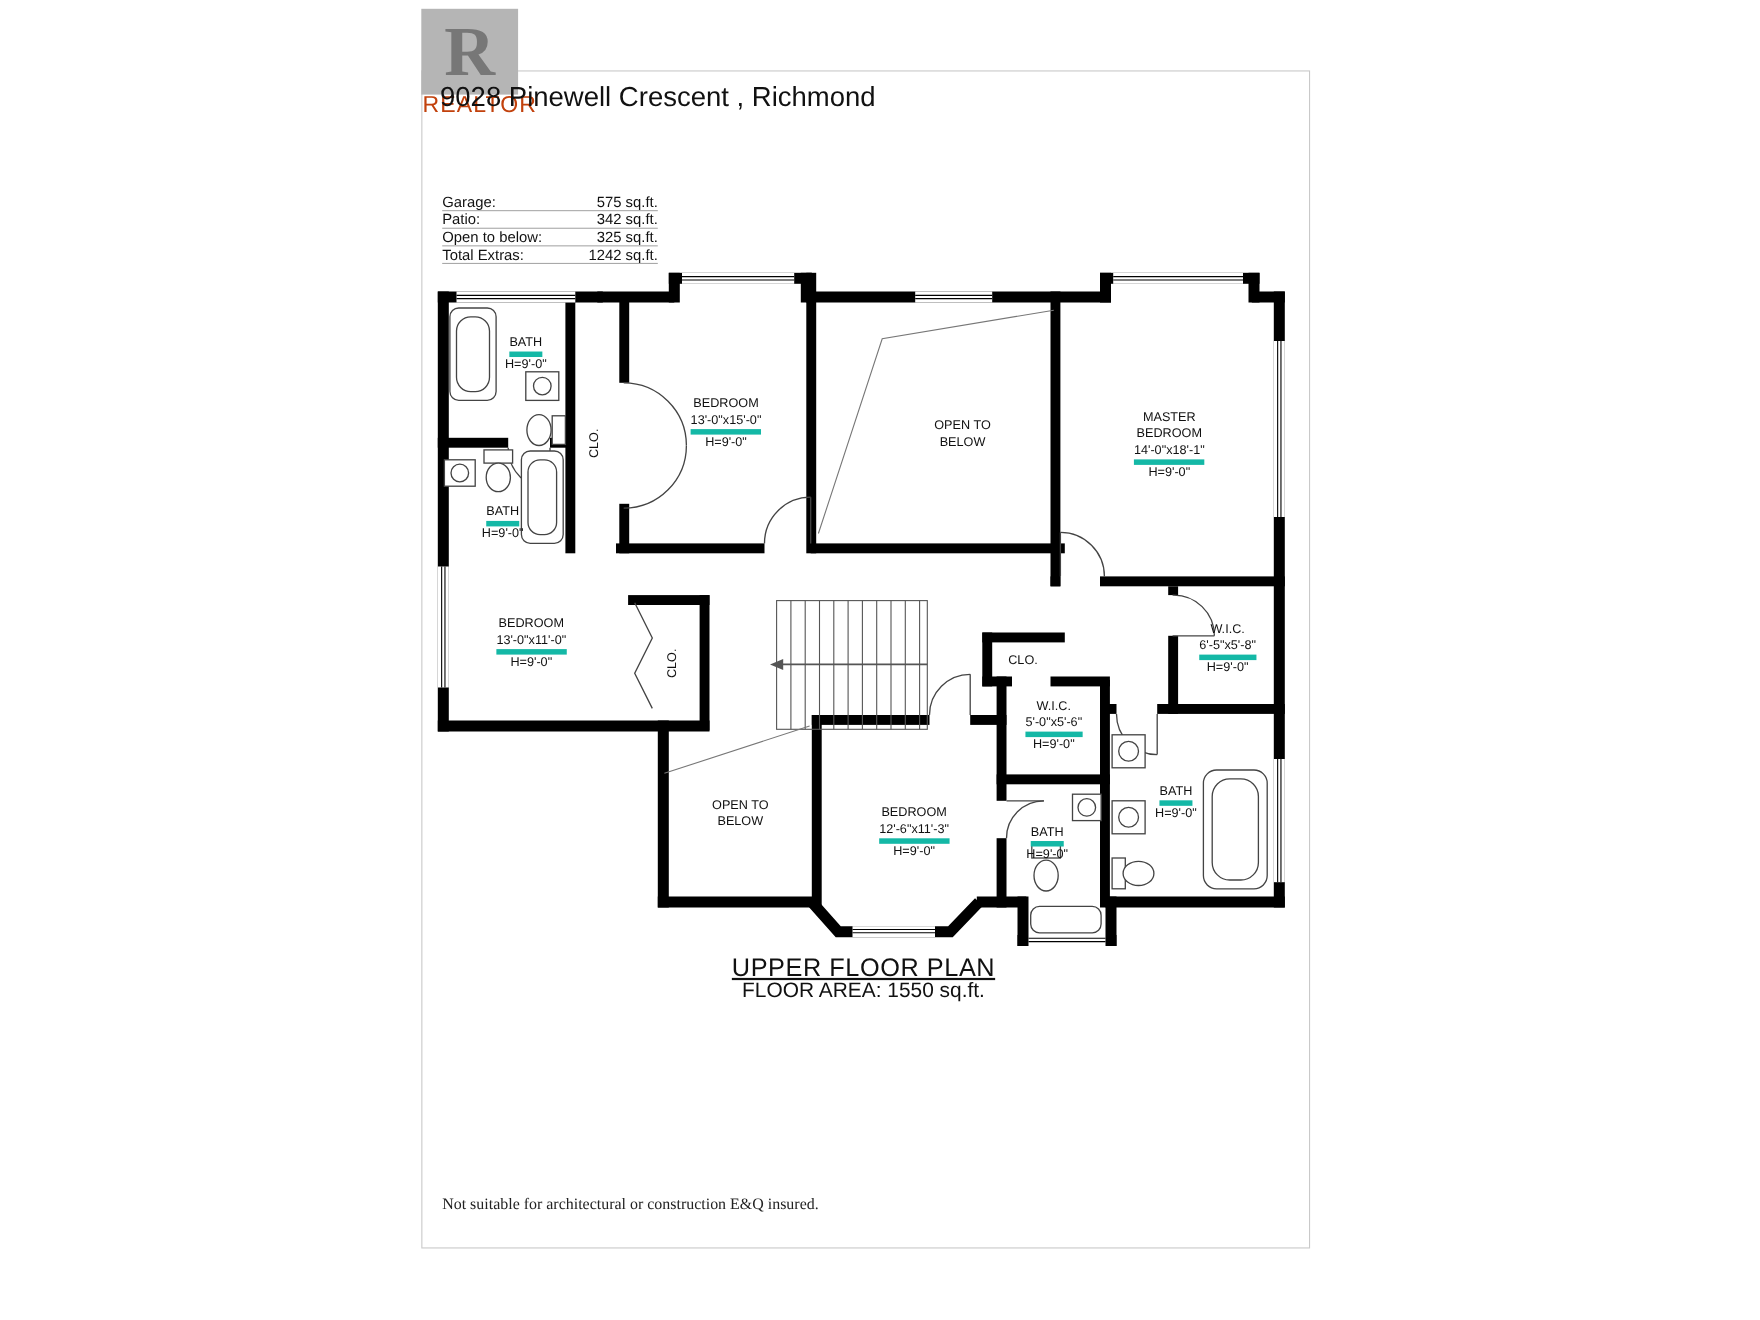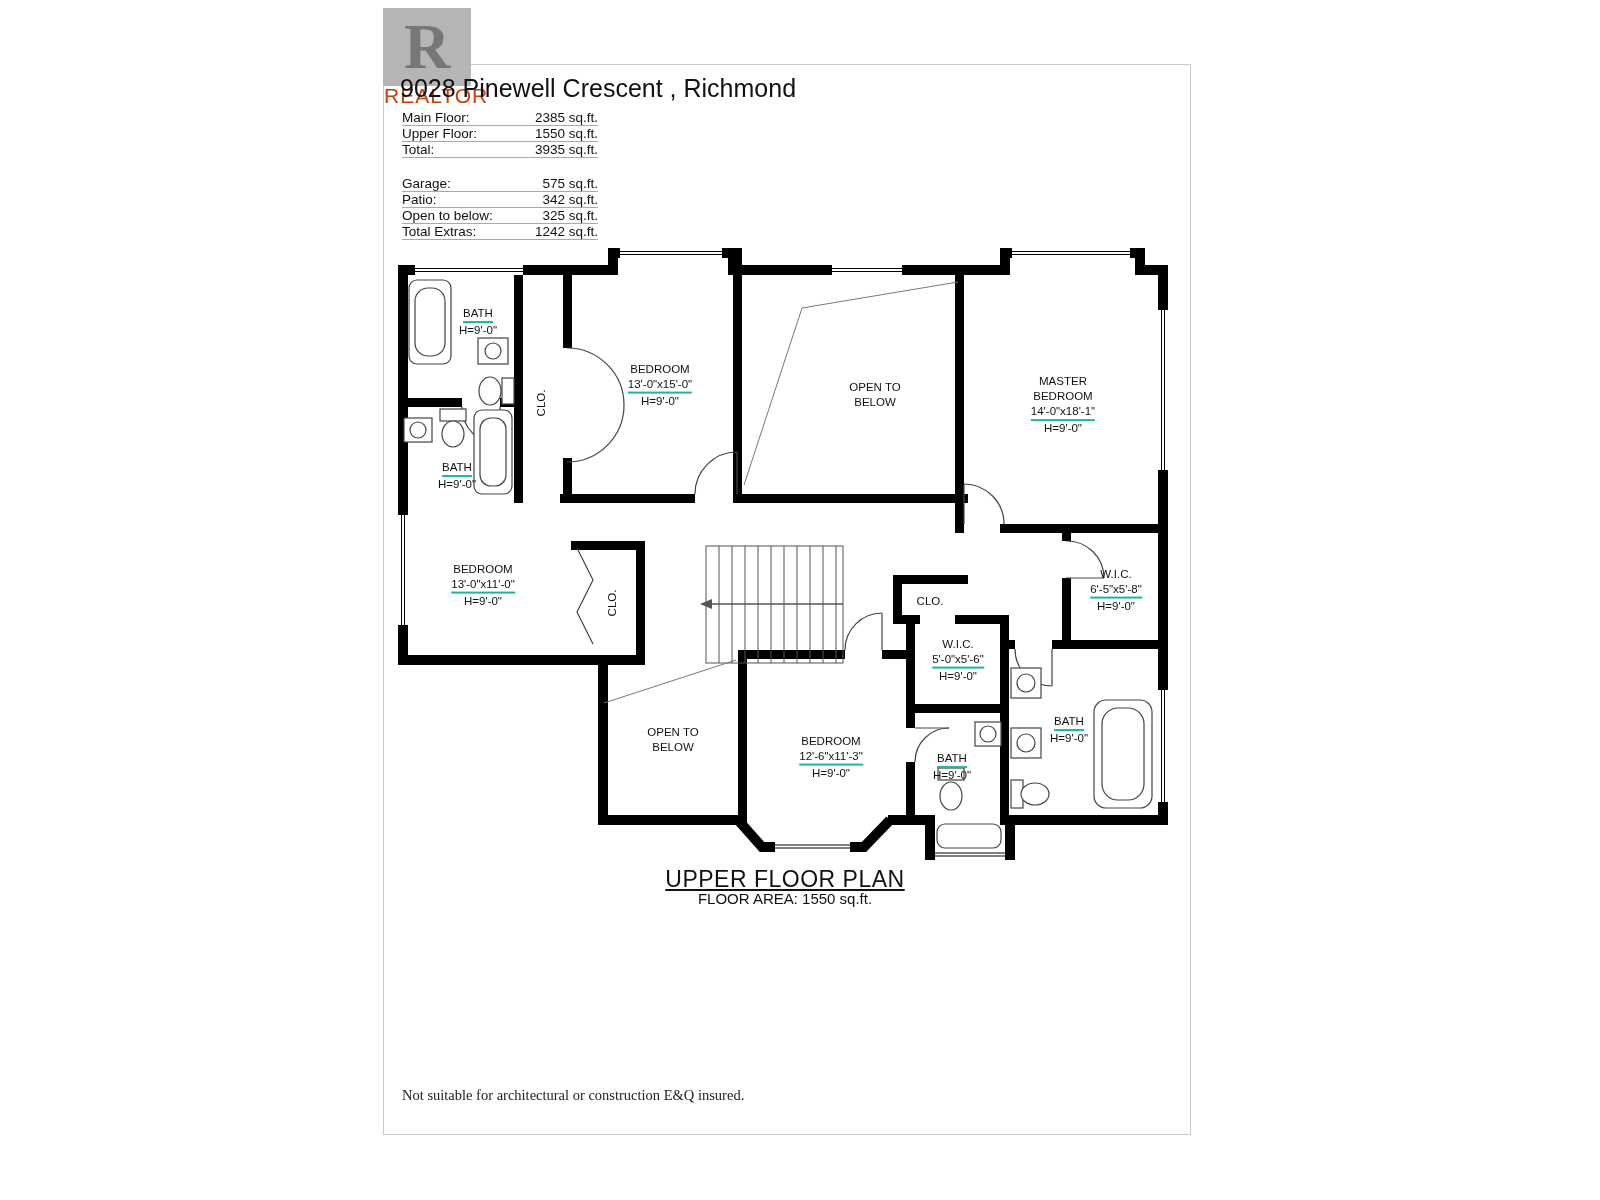--- a/index.html
+++ b/index.html
@@ -34,28 +34,28 @@
     display:flex; justify-content:space-between; align-items:flex-end;
     border-bottom:1px solid #a9a9a9; height:15px; line-height:14px;
   }
   .avalue { text-align:right; }
   .plan-svg { position:absolute; left:0; top:0; width:1600px; height:1200px; }
   .room-label {
     position:absolute; transform:translate(-50%,-50%); text-align:center;
     font-size:11.5px; line-height:1.3; white-space:nowrap; color:#111; z-index:3;
   }
   .room-label.vertical { transform:translate(-50%,-50%) rotate(-90deg); }
-  .room-label .u { display:inline-block; border-bottom:2px solid #14b8a6; }
+  .room-label .u { display:inline-block; border-bottom:5px solid #14b8a6; }
   .caption-title {
     position:absolute; left:785px; top:866px; transform:translateX(-50%);
     font-size:23px; letter-spacing:0.5px; white-space:nowrap;text-decoration:underline;
   }
   .caption-sub {
     position:absolute; left:785px; top:890px; transform:translateX(-50%);
-    font-size:15px; white-space:nowrap;
+    font-size:19px; white-space:nowrap;
   }
   .disclaimer {
     position:absolute; left:402px; font-family:"Liberation Serif", serif;
     font-size:14.5px; color:#222; white-space:nowrap;
   }
   .disc1 { top:1068px; }
   .disc2 { top:1087px; }
 </style>
 </head>
 <body>
@@ -64,34 +64,20 @@
 
   <div class="sheet-border"></div>
 
   <div class="logo-block">
     <span class="logo-letter">R</span>
   </div>
   <div class="logo-word">REALTOR</div>
 
   <h1 class="page-title">9028 Pinewell Crescent , Richmond</h1>
 
-  <div class="area-table area-main">
-    <div class="arow">
-      <span class="alabel">Main Floor:</span>
-      <span class="avalue">2385 sq.ft.</span>
-    </div>
-    <div class="arow">
-      <span class="alabel">Upper Floor:</span>
-      <span class="avalue">1550 sq.ft.</span>
-    </div>
-    <div class="arow">
-      <span class="alabel">Total:</span>
-      <span class="avalue">3935 sq.ft.</span>
-    </div>
-  </div>
 
   <div class="area-table area-extras">
     <div class="arow">
       <span class="alabel">Garage:</span>
       <span class="avalue">575 sq.ft.</span>
     </div>
     <div class="arow">
       <span class="alabel">Patio:</span>
       <span class="avalue">342 sq.ft.</span>
     </div>

